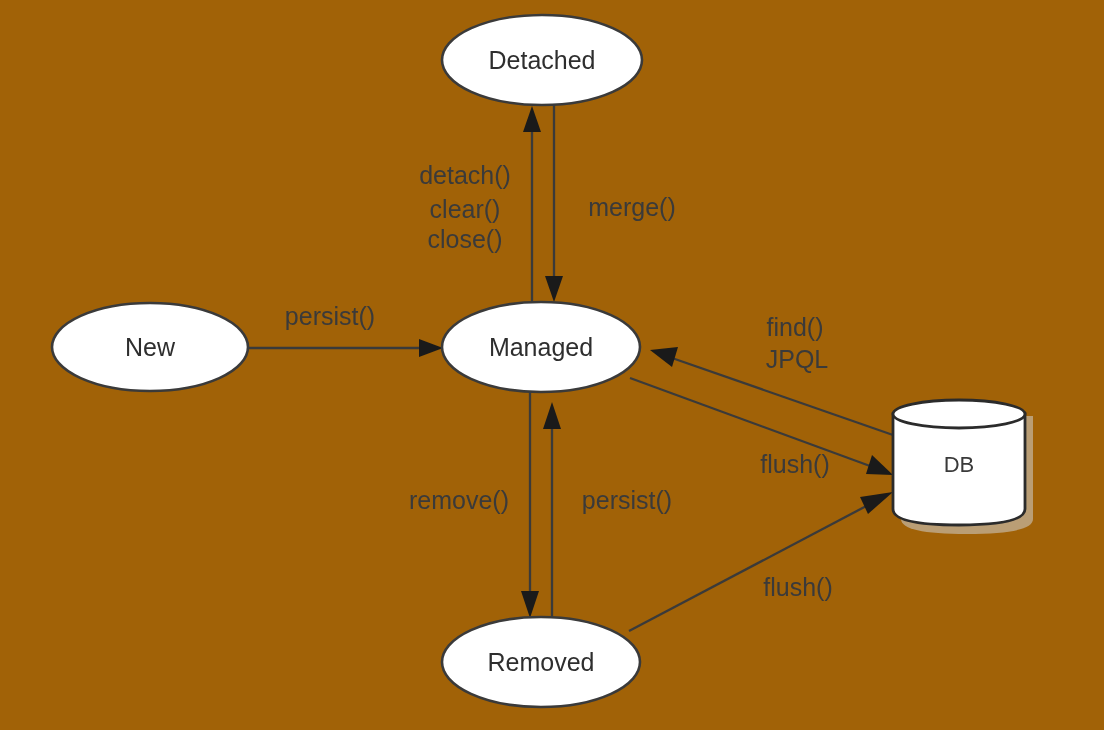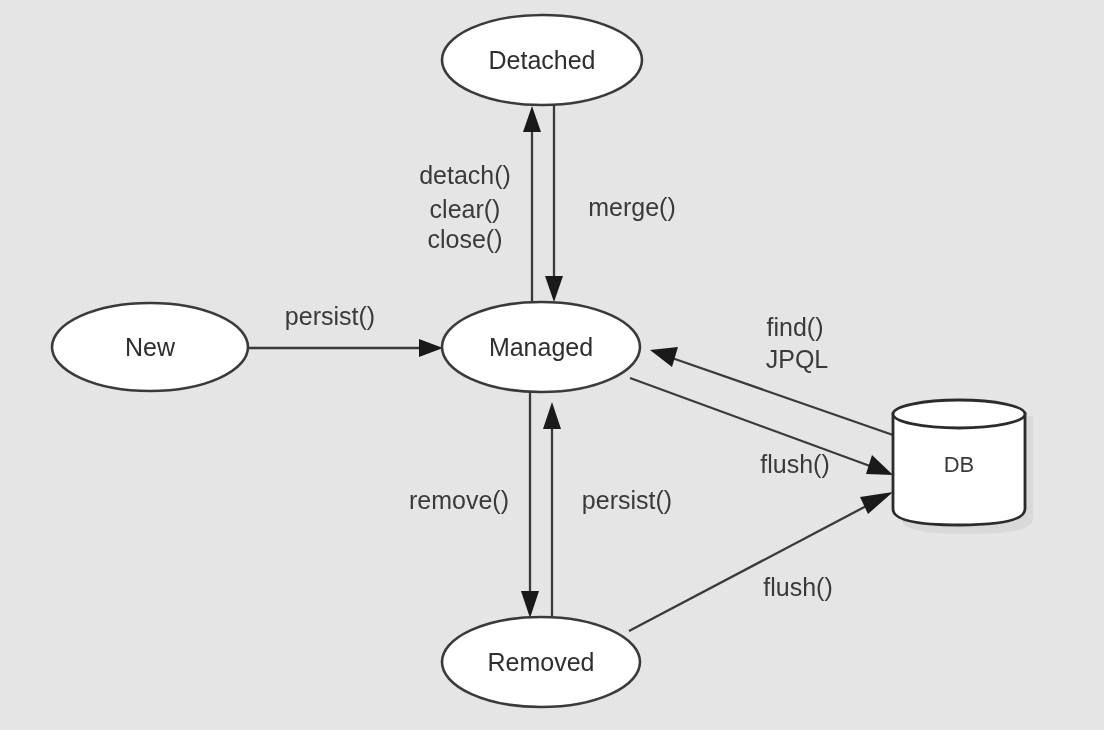--- a/index.html
+++ b/index.html
@@ -8,21 +8,21 @@
     padding: 0;
     background: #ffffff;
   }
   body {
     font-family: "Liberation Sans", "DejaVu Sans", sans-serif;
   }
   #canvas {
     position: relative;
     width: 1104px;
     height: 730px;
-    background: #e5e5e5;
+    background: #a16207;
     overflow: hidden;
   }
   #diagram-svg {
     position: absolute;
     left: 0;
     top: 0;
     width: 1104px;
     height: 730px;
   }
   .node-ellipse {

